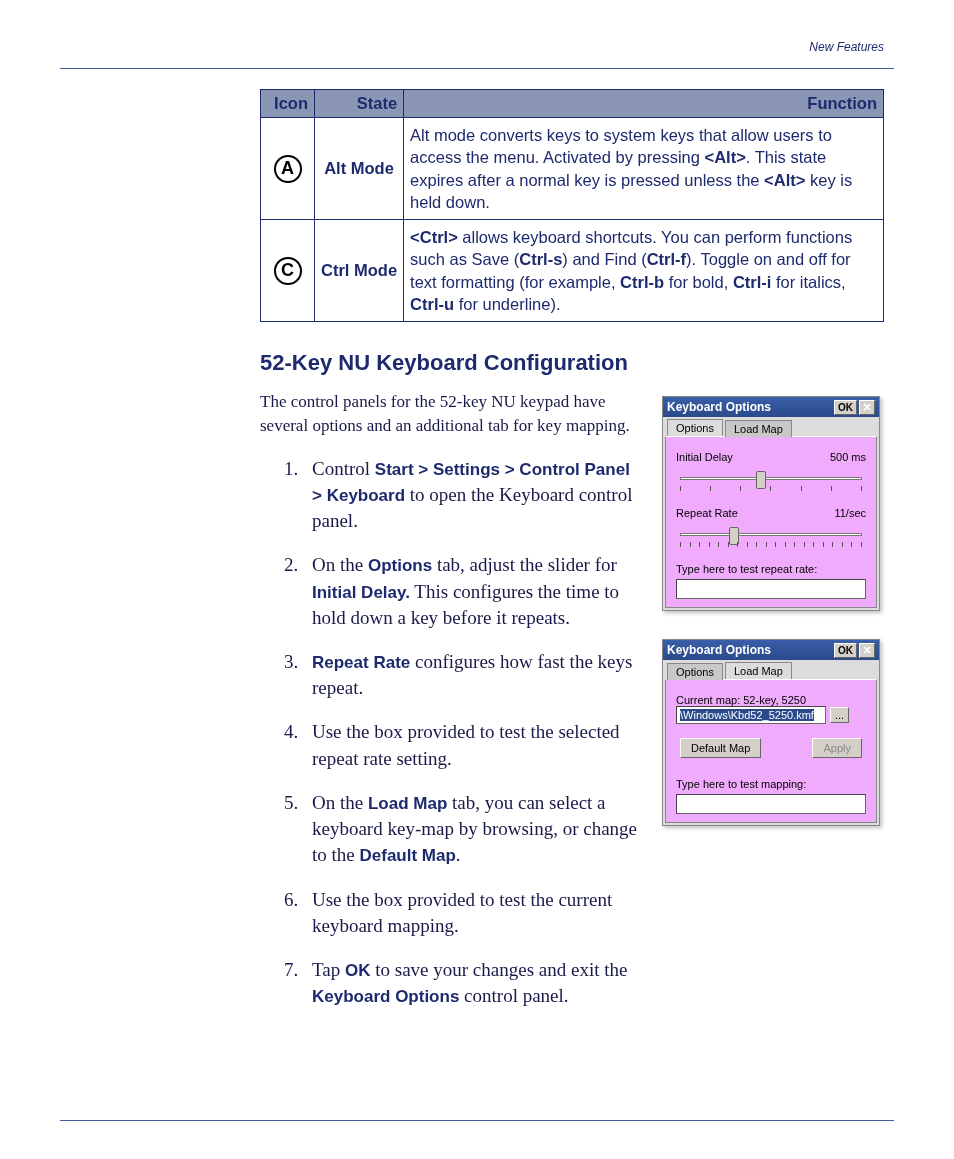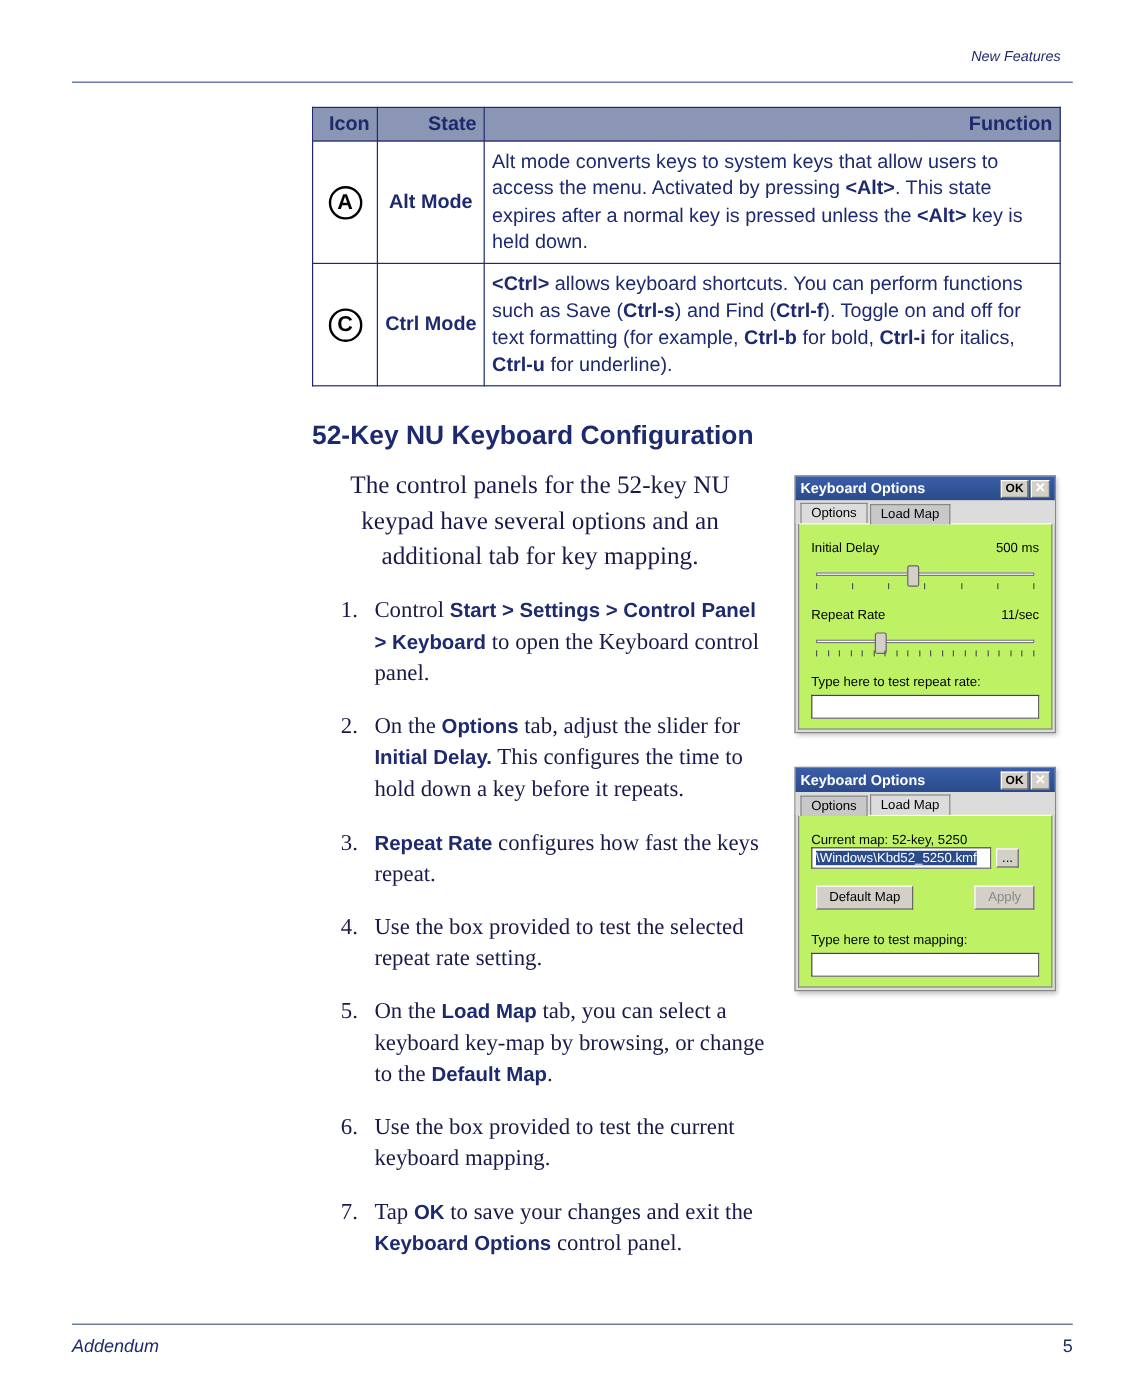--- a/index.html
+++ b/index.html
@@ -65,25 +65,24 @@
     font-family: Verdana, Arial, sans-serif;
     font-size: 22px;
     font-weight: bold;
     color: #1e2a6e;
     margin-bottom: 14px;
   }
   .columns { display: flex; gap: 22px; align-items: flex-start; }
   .left-col { flex: 1; }
   .right-col { width: 222px; display: flex; flex-direction: column; gap: 28px; padding-top: 6px; }
   .intro {
-    font-size: 21px;
+    font-size: 17px;
     color: #1a1a4a;
     line-height: 1.4;
     margin-bottom: 18px;
-    text-align: center;
   }
   ol.steps {
     list-style: none;
     counter-reset: step;
     font-size: 19px;
     color: #1a1a4a;
     padding-left: 28px;
   }
   ol.steps li {
     counter-increment: step;
@@ -149,21 +148,21 @@
     font-size: 11px;
     margin-right: 2px;
   }
   .tab.inactive { background: #c8c8c8; position: relative; top: 1px; }
   .tab.active { background: #dcdcdc; }
   .dlg-body {
     border: 1px solid #888;
     border-top: 1px solid #fff;
     margin: 0 2px 2px 2px;
     padding: 14px 10px 8px 10px;
-    background: #bef264;
+    background: #f0abfc;
   }
   .row-lbl { display: flex; justify-content: space-between; font-size: 11px; margin-bottom: 6px; }
   .slider {
     height: 22px;
     position: relative;
     margin-bottom: 16px;
   }
   .slider .track {
     position: absolute; top: 8px; left: 4px; right: 4px;
     height: 3px; background: #fff;
@@ -380,17 +379,13 @@
           <div class="testbox"></div>
         </div>
       </div>
 
     </div>
   </div>
 </div>
 
 <div class="foot">
   <hr class="hr-bot">
-  <div class="foot-row">
-    <span class="doc">Addendum</span>
-    <span>5</span>
-  </div>
 </div>
 
 </body></html>

